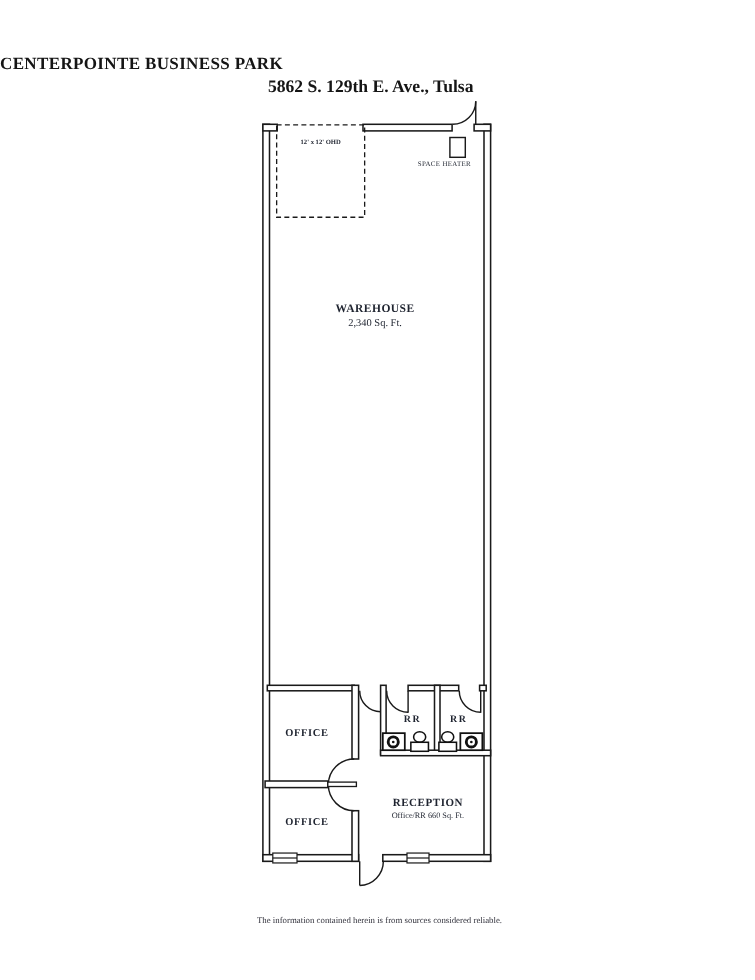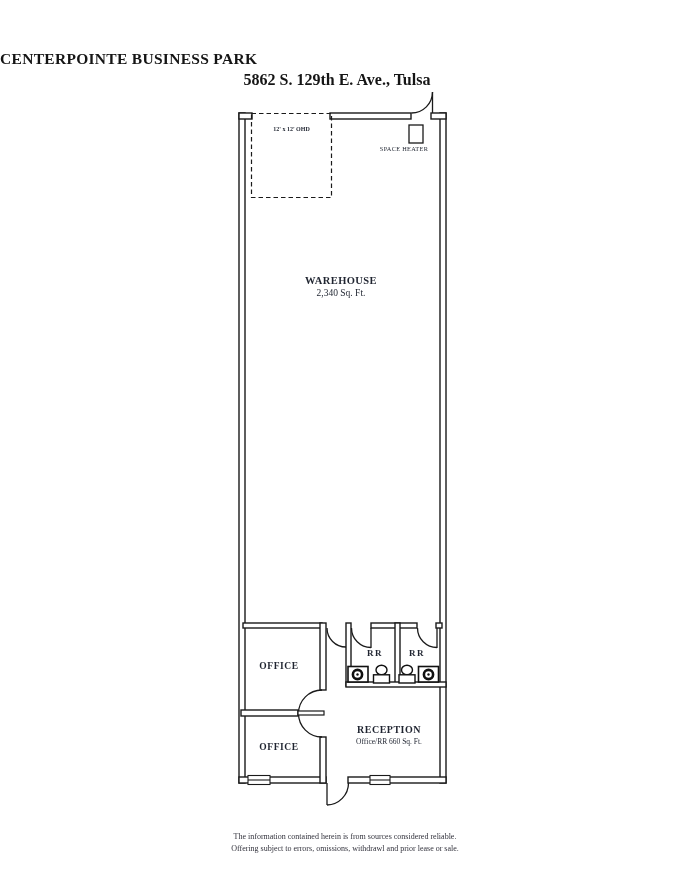--- a/index.html
+++ b/index.html
@@ -114,14 +114,13 @@
 
   <text x="375" y="656" font-size="9" font-weight="bold" text-anchor="middle" letter-spacing="1.5">RR</text>
   <text x="417" y="656" font-size="9" font-weight="bold" text-anchor="middle" letter-spacing="1.5">RR</text>
 
   <text x="389" y="733" font-size="10" font-weight="bold" text-anchor="middle" letter-spacing="0.5">RECEPTION</text>
   <text x="389" y="743.5" font-size="7.5" text-anchor="middle">Office/RR 660 Sq. Ft.</text>
 </svg>
 
 <div class="footer">
   <div>The information contained herein is from sources considered reliable.</div>
-  <div>Offering subject to errors, omissions, withdrawl and prior lease or sale.</div>
 </div>
 
 </body></html>

